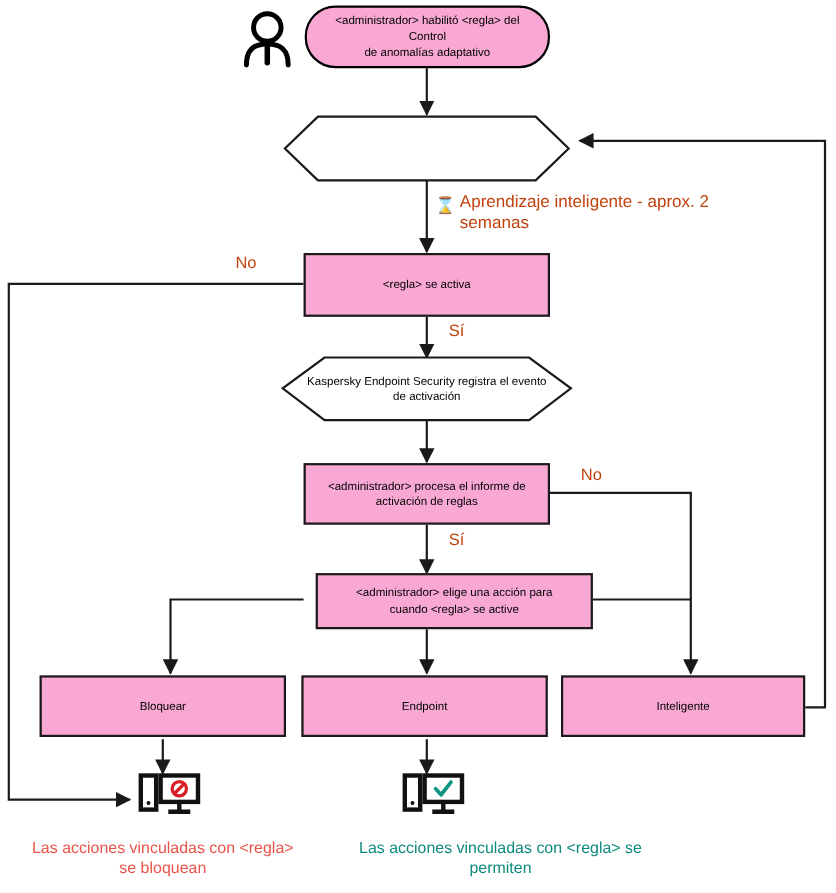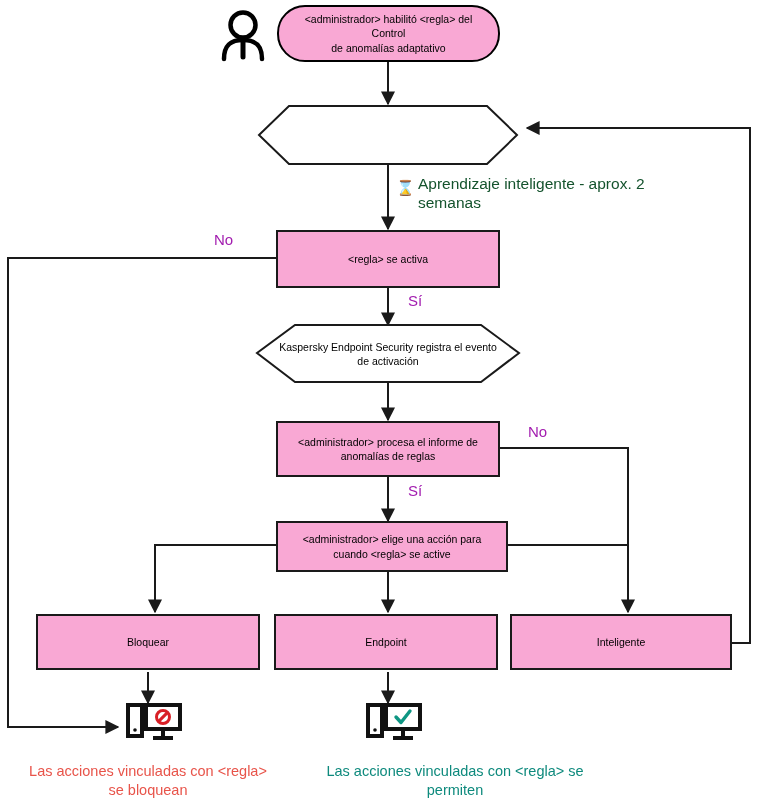--- a/index.html
+++ b/index.html
@@ -55,28 +55,28 @@
     justify-content: center;
     text-align: center;
     font-size: 10.5px;
     line-height: 1.35;
     color: #000000;
     pointer-events: none;
   }
   .edge-label {
     position: absolute;
     font-size: 15px;
-    color: #a21caf;
+    color: #c2410c;
     white-space: nowrap;
   }
   .note-text {
     position: absolute;
     font-size: 15.5px;
     line-height: 1.25;
-    color: #14532d;
+    color: #c2410c;
   }
   .caption {
     position: absolute;
     font-size: 14.5px;
     line-height: 1.3;
     text-align: center;
   }
   .hourglass {
     position: absolute;
     font-size: 15px;
@@ -179,28 +179,28 @@
   <div class="node-hex-text" style="left:262px; top:329px; width:252px; height:50px;">
     <div>
       <span>Kaspersky Endpoint Security registra el evento</span><br>
       <span>de activación</span>
     </div>
   </div>
 
   <div class="node node-rect" style="left:276px; top:421px; width:224px; height:56px;">
     <div>
       <span>&lt;administrador&gt; procesa el informe de</span><br>
-      <span>anomalías de reglas</span>
+      <span>activación de reglas</span>
     </div>
   </div>
 
   <div class="edge-label" style="left:528px; top:423px;">No</div>
   <div class="edge-label" style="left:408px; top:482px;">Sí</div>
 
-  <div class="node node-rect" style="left:276px; top:521px; width:232px; height:51px;">
+  <div class="node node-rect" style="left:287px; top:521px; width:252px; height:51px;">
     <div>
       <span>&lt;administrador&gt; elige una acción para</span><br>
       <span>cuando &lt;regla&gt; se active</span>
     </div>
   </div>
 
   <div class="node node-rect" style="left:36px; top:614px; width:224px; height:56px;text-align:right;">
     <div><span>Bloquear</span></div>
   </div>
 

